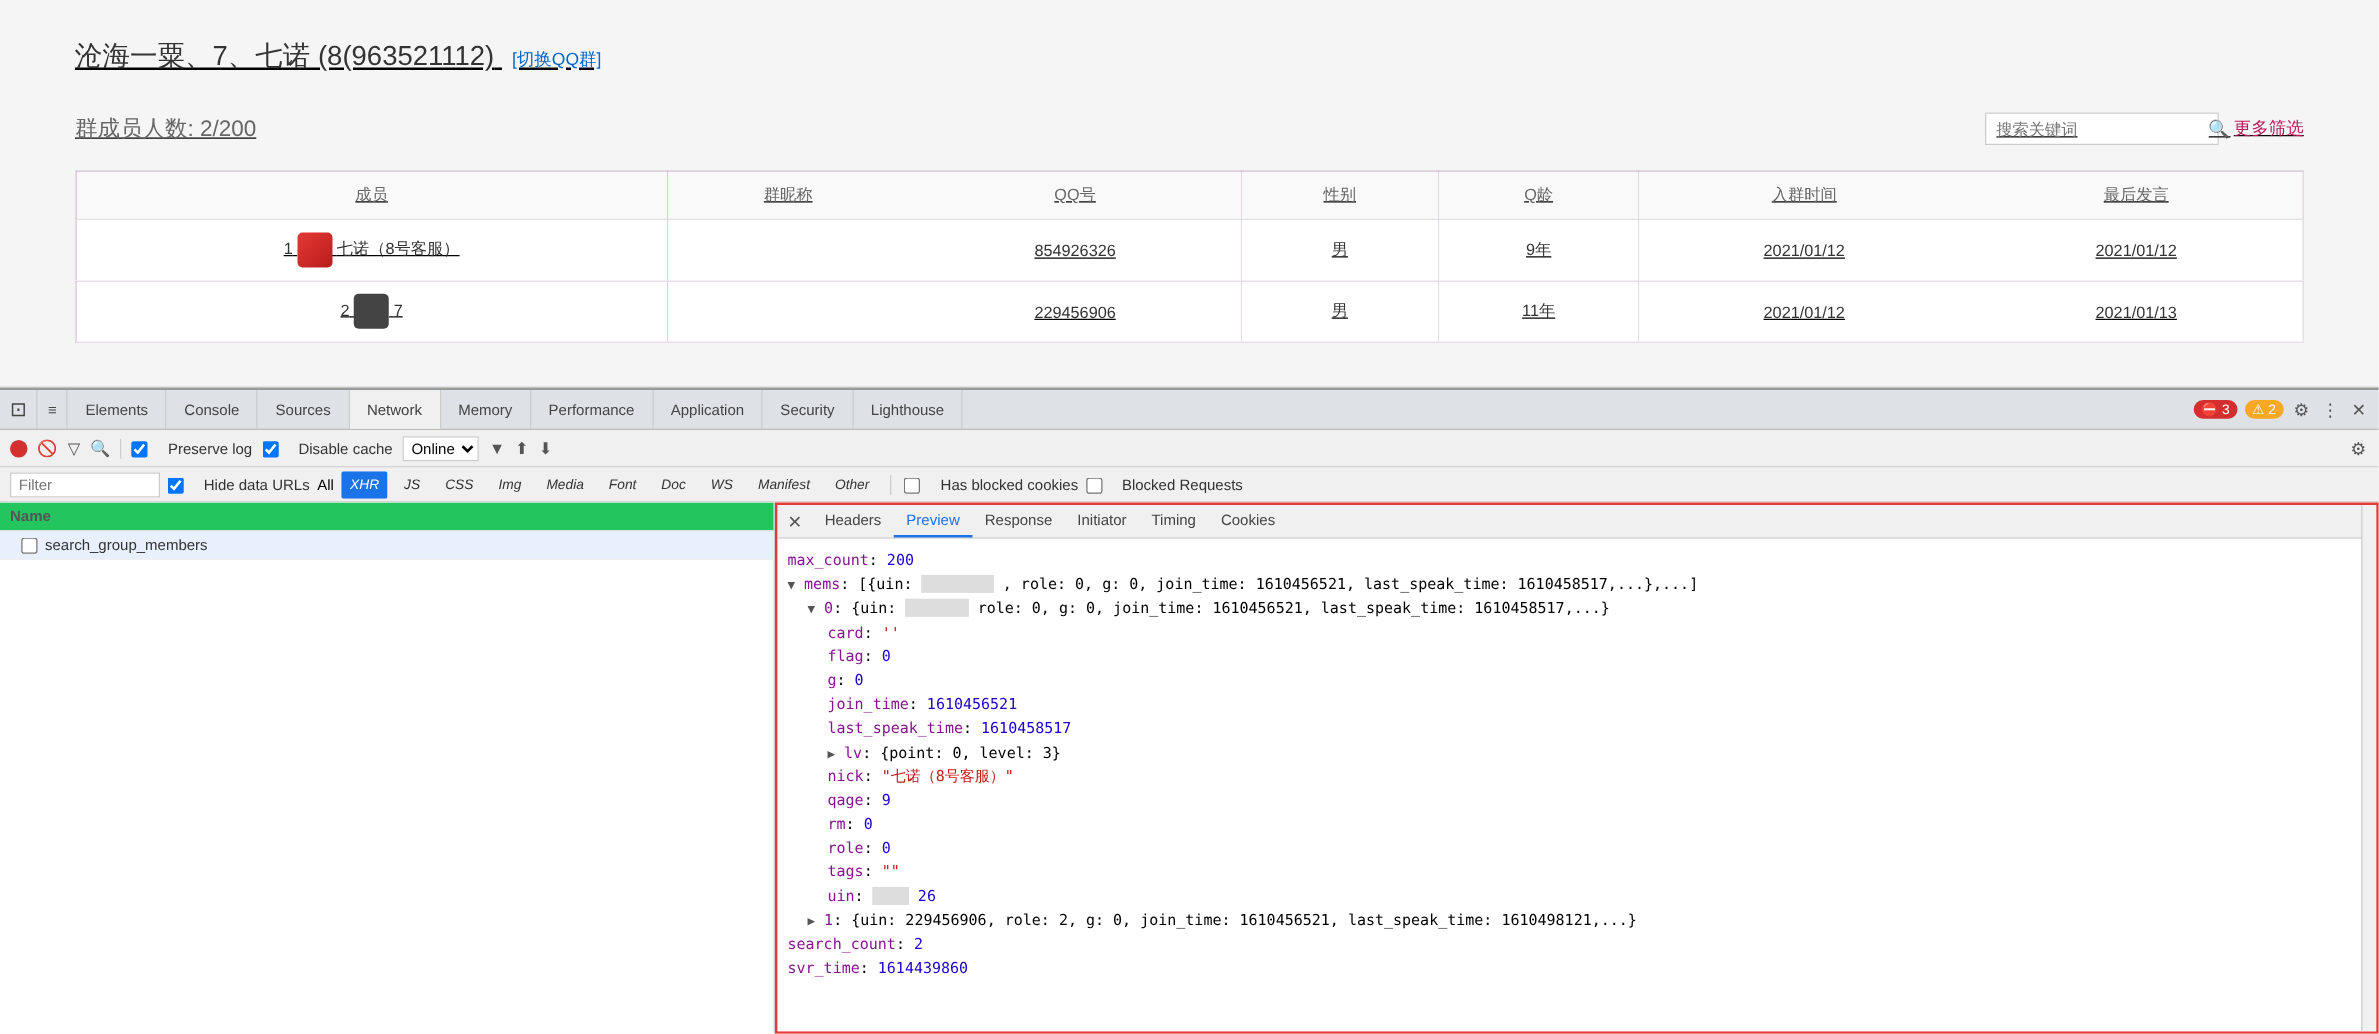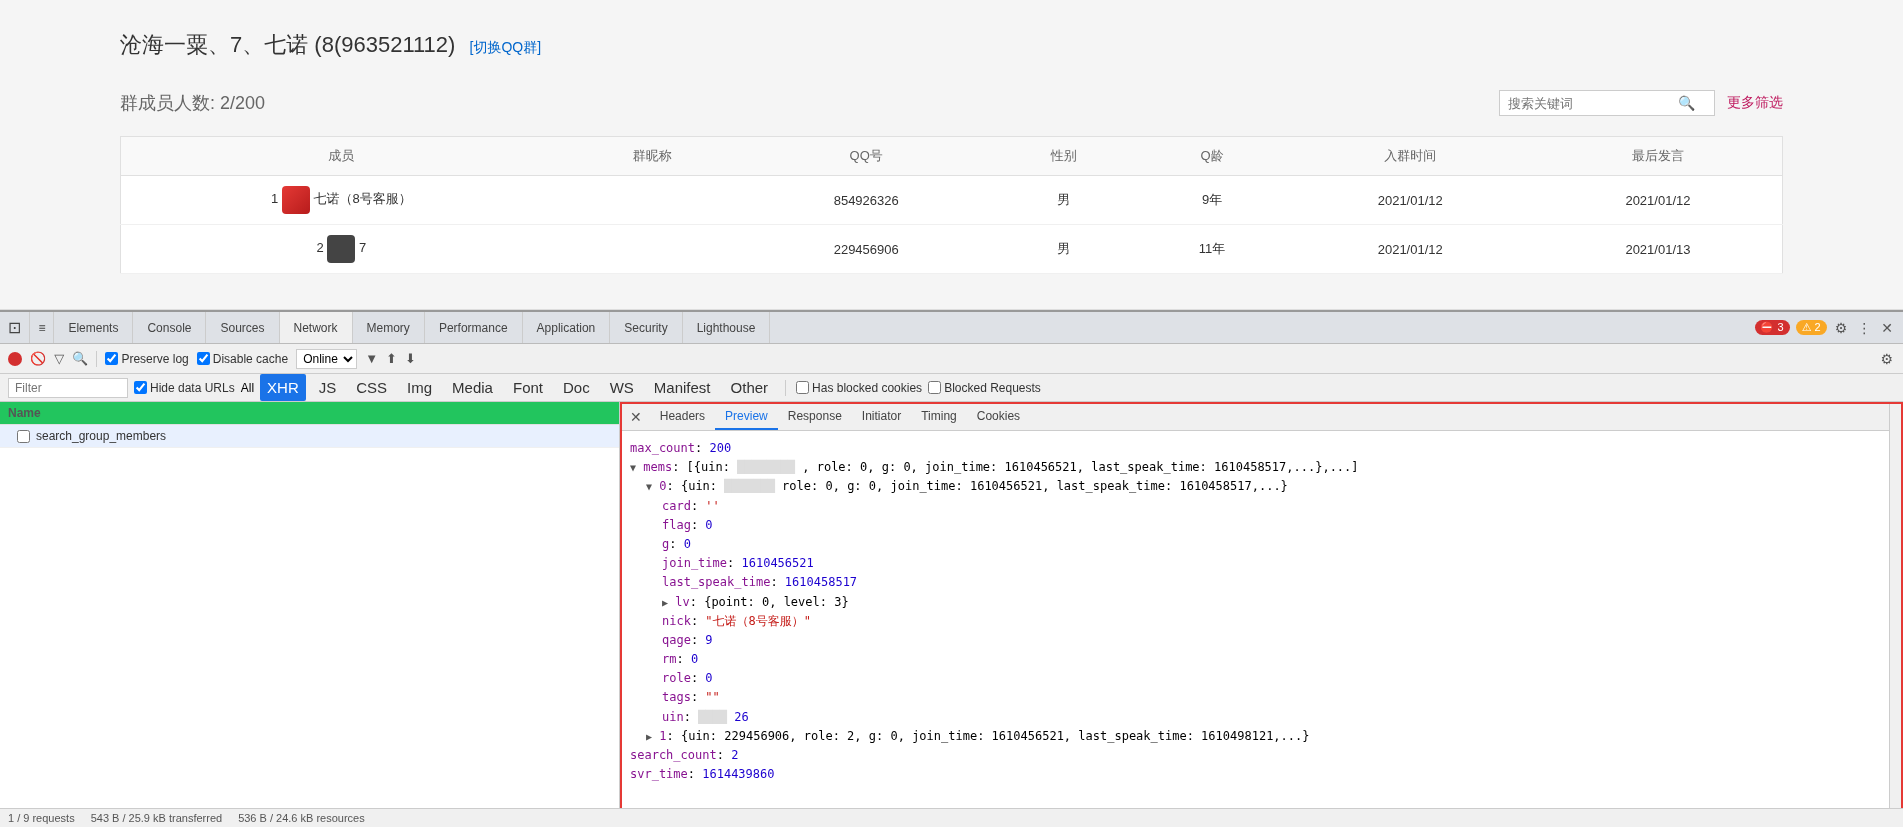--- a/index.html
+++ b/index.html
@@ -2,22 +2,23 @@
 <html><head>
   <meta charset="utf-8">
   <style>
     * { box-sizing: border-box; margin: 0; padding: 0; }
     body { font-family: 'Microsoft YaHei', Arial, sans-serif; font-size: 13px; background: #fff; overflow: hidden; height: 827px; }
 
     
     .top-section {
       background: #f5f5f5;
       height: 310px;
-      padding: 30px 120px;
+      padding: 30px 60px;
       border-bottom: 1px solid #ddd;
+      text-decoration: underline;
     }
 
     .group-title {
       font-size: 22px;
       font-weight: normal;
       color: #333;
       margin-bottom: 30px;
     }
 
     .group-title .switch-link {
@@ -44,21 +45,21 @@
       align-items: center;
       gap: 12px;
     }
 
     .search-box {
       display: flex;
       align-items: center;
       border: 1px solid #ccc;
       background: #fff;
       padding: 4px 8px;
-      width: 216px;
+      width: 187px;
     }
 
     .search-box input {
       border: none;
       outline: none;
       font-size: 13px;
       color: #999;
       width: 170px;
       background: transparent;
     }
@@ -130,22 +131,22 @@
       height: 30px;
       gap: 8px;
     }
 
     .record-btn { background: #d32f2f; width: 14px; height: 14px; border-radius: 50%; }
 
     .toolbar-icon { font-size: 13px; color: #555; cursor: pointer; }
 
     .checkbox-label {
       display: flex;
-      align-items: flex-start;
-      gap: 3px;
+      align-items: flex-end;
+      gap: 16px;
       font-size: 12px;
       color: #333;
       cursor: pointer;
     }
 
     .checkbox-label input { cursor: pointer; }
 
     .filter-bar {
       background: #f0f0f0;
       border-bottom: 1px solid #ccc;
@@ -161,25 +162,26 @@
       border: 1px solid #ccc;
       background: #fff;
       padding: 2px 6px;
       font-size: 12px;
       outline: none;
       width: 120px;
     }
 
     .filter-type-btn {
       padding: 4px 6px;
-      font-size: 15px;
+      font-size: 11px;
       cursor: pointer;
       border: 1px solid transparent;
       color: #333;
       background: transparent;
+      font-style: italic;
     }
 
     .filter-type-btn.active {
       background: #1a73e8;
       color: #fff;
       border-radius: 2px;
     }
 
     .filter-separator { width: 1px; height: 16px; background: #ccc; margin: 0 4px; }
 
@@ -593,19 +595,14 @@
         <div class="json-line">
           <span class="json-key">svr_time</span><span>: </span><span class="json-number">1614439860</span>
         </div>
       </div>
 
       <div class="scroll-indicator"></div>
     </div>
 
   </div>
 
-  <div class="status-bar">
-    <span>1 / 9 requests</span>
-    <span>543 B / 25.9 kB transferred</span>
-    <span>536 B / 24.6 kB resources</span>
-  </div>
 
 </div>
 
 </body></html>

